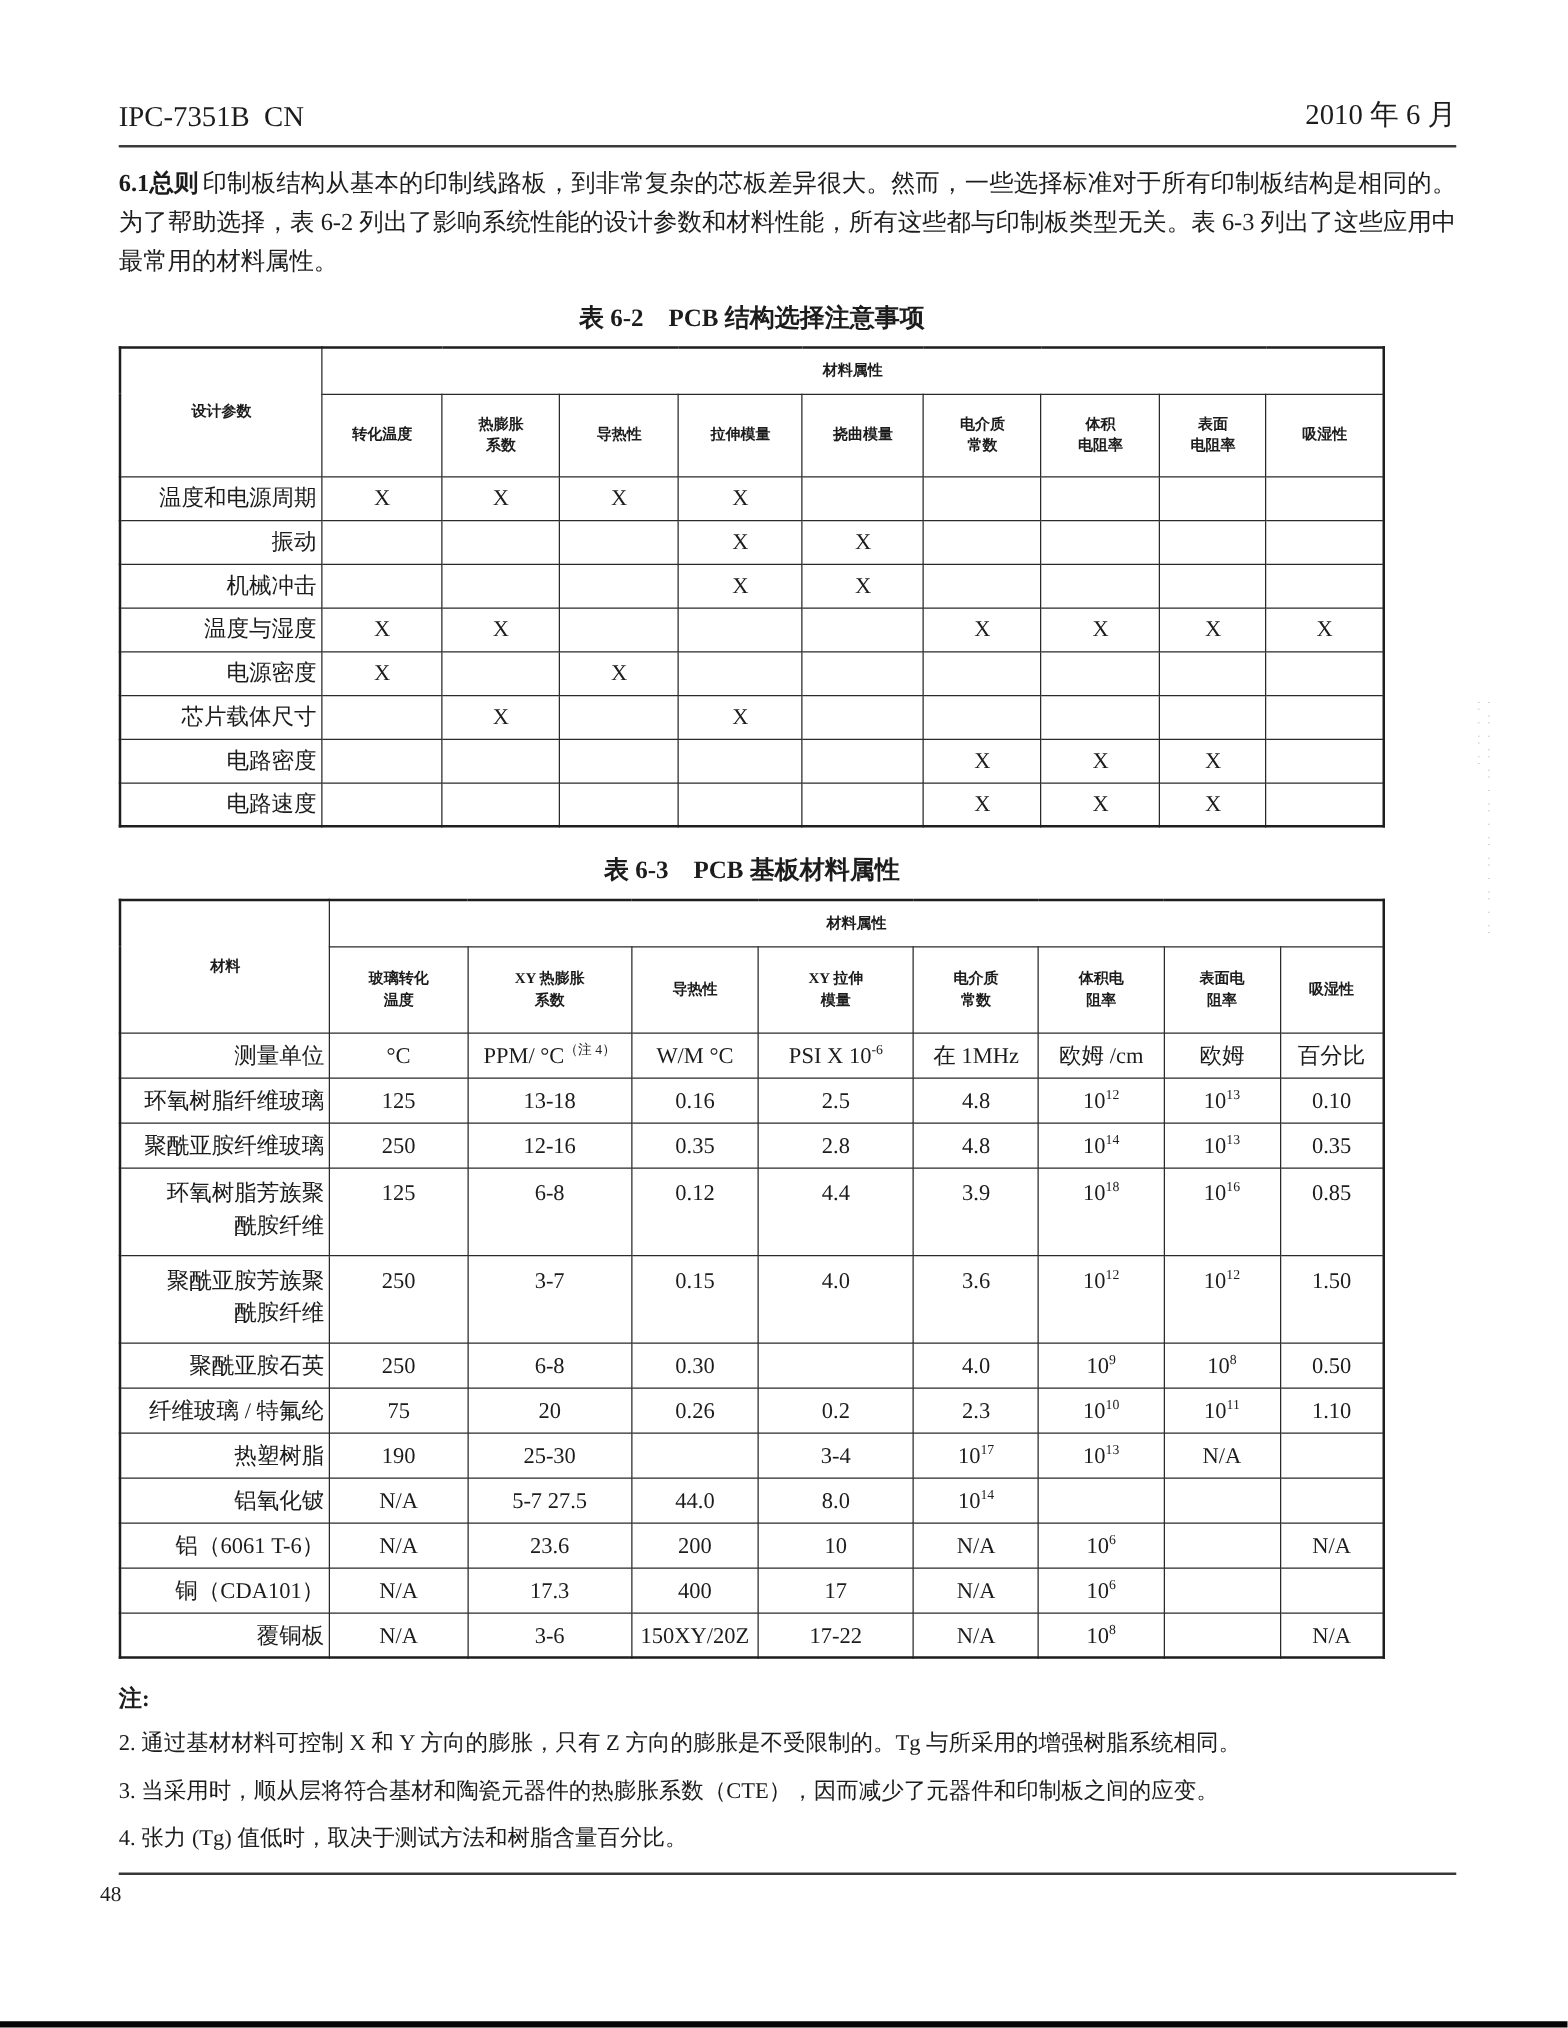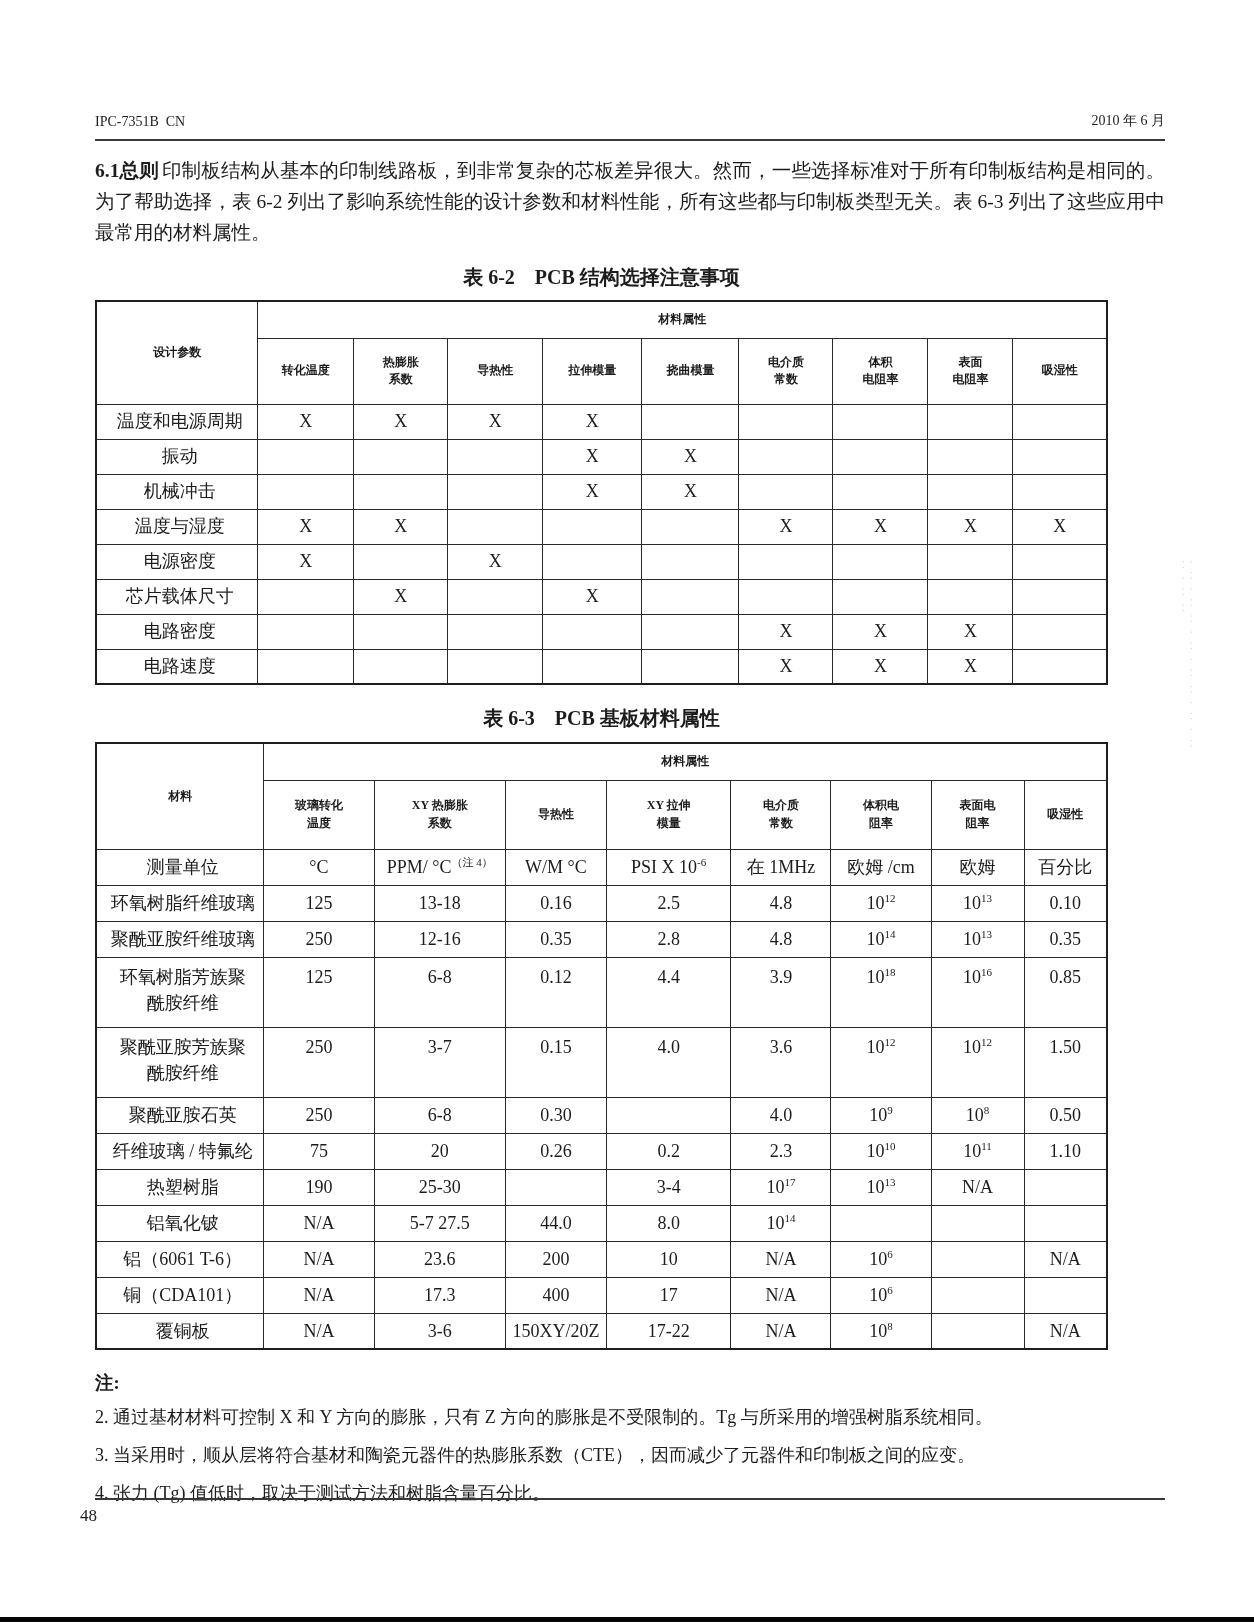--- a/index.html
+++ b/index.html
@@ -4,39 +4,39 @@
 <style>
   html,body{margin:0;padding:0;}
   body{
     width:1254px;height:1622px;position:relative;background:#ffffff;
     font-family:"Liberation Serif","DejaVu Serif",serif;color:#1c1c1c;
     overflow:hidden;
   }
   .content{position:absolute;left:95px;top:0;width:1070px;}
   
   .doc-header{display:flex;justify-content:space-between;align-items:flex-end;
-    padding-top:112px;font-size:14px;white-space:pre;}
+    padding-top:76px;font-size:23px;white-space:pre;}
   .header-rule{border-top:2.5px solid #3a3a3a;margin-top:9px;}
   
   .intro{font-size:19.5px;line-height:31px;text-align:justify;margin:14px 0 0 0;}
   .intro b.num{margin-right:0;}
   .intro b.ttl{margin-right:3px;}
   
   .table-block{width:1013px;}
   .tbl-title{text-align:center;font-weight:bold;font-size:20px;}
   .t62-title{margin:16px 0 9px 0;}
   .t63-title{margin:20px 0 10px 0;}
   table.grid{width:1013px;border-collapse:collapse;table-layout:fixed;
     border:2.5px solid #1e1e1e;}
   table.grid th,table.grid td{
     border:1.6px solid #2a2a2a;padding:0 4px;
     font-size:18px;text-align:center;vertical-align:middle;
     overflow:hidden;white-space:pre-line;line-height:1.45;}
   table.grid th{font-weight:bold;font-size:12px;}
-  table.grid td.lbl{text-align:center;padding-left:9px;}
+  table.grid td.lbl{text-align:right;padding-left:9px;}
   #t62 thead tr.gr{height:37px;}
   #t62 thead tr.cols{height:66px;margin-left:44px;}
   #t62 tbody tr{height:35px;}
   #t63 thead tr.gr{height:37px;}
   #t63 thead tr.cols{height:69px;}
   #t63 tbody tr{height:36px;}
   #t63 tbody tr.tall{height:70px;}
   #t63 tbody tr.tall td{vertical-align:top;padding-top:6px;}
   sup{font-size:11px;line-height:0;}
   

